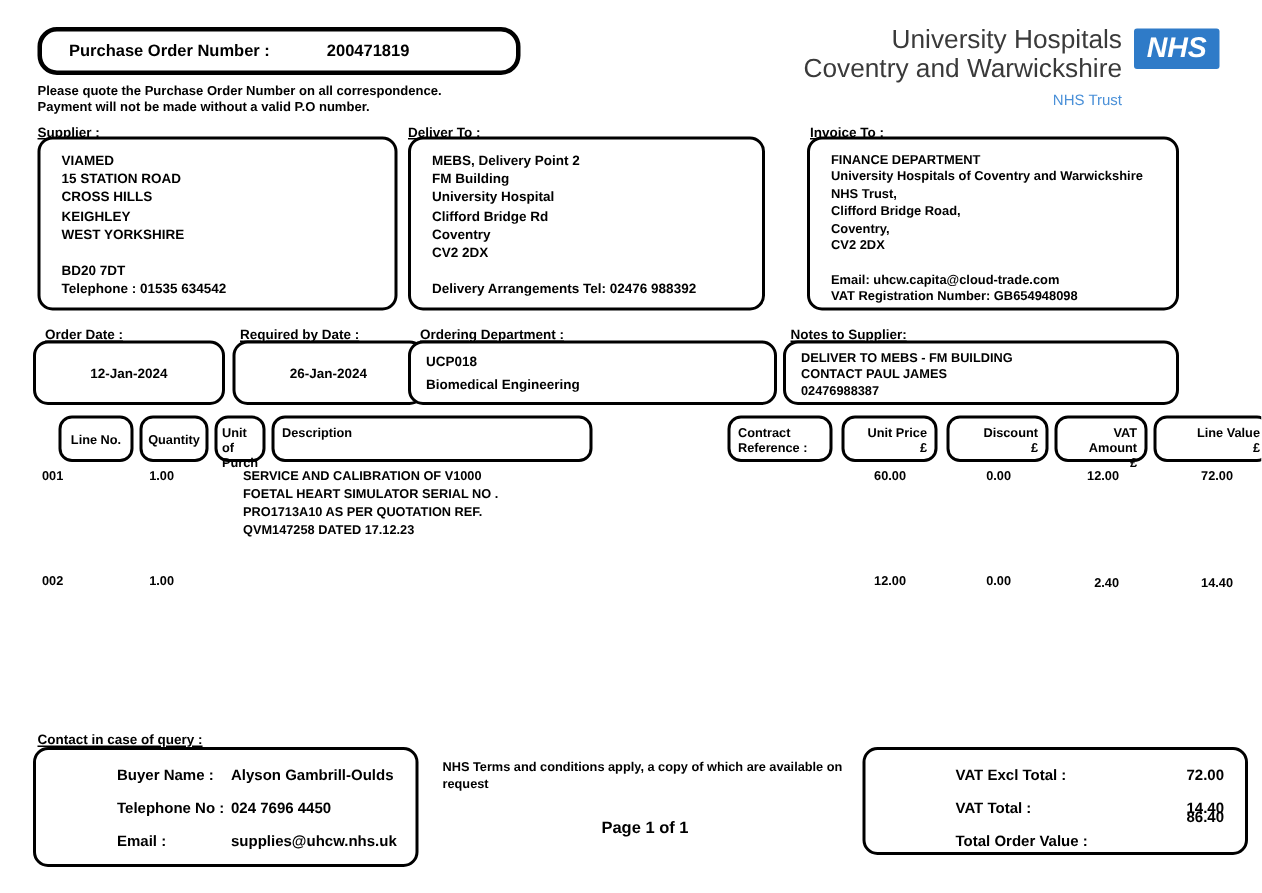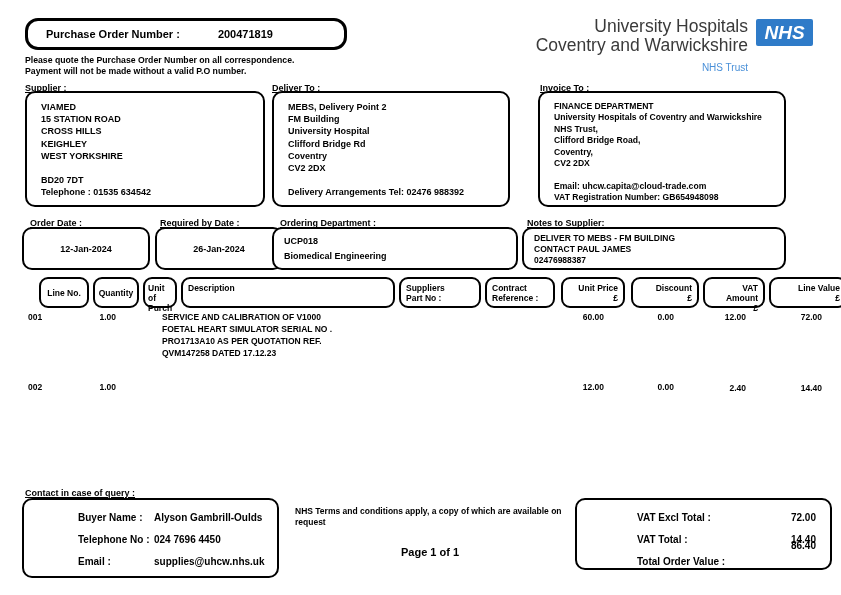--- a/index.html
+++ b/index.html
@@ -109,22 +109,20 @@
   <div class="seclabel" style="left:527px;top:218px;">Notes to Supplier:</div>
   <div class="box notes-box pre">DELIVER TO MEBS - FM BUILDING
 CONTACT PAUL JAMES
 02476988387</div>
 
   <div class="hcell hc-center" style="left:22px;width:50px;">Line No.</div>
   <div class="hcell hc-center" style="left:76px;width:46px;">Quantity</div>
   <div class="hcell" style="left:126px;width:34px;padding:4px 3px;">Unit of
 Purch</div>
   <div class="hcell" style="left:164px;width:214px;">Description</div>
-  <div class="hcell" style="left:382px;width:82px;">Suppliers
-Part No :</div>
   <div class="hcell" style="left:468px;width:70px;">Contract
 Reference :</div>
   <div class="hcell hc-right" style="left:544px;width:64px;">Unit Price
 £</div>
   <div class="hcell hc-right" style="left:614px;width:68px;">Discount
 £</div>
   <div class="hcell hc-right" style="left:686px;width:62px;">VAT Amount
 £</div>
   <div class="hcell hc-right" style="left:752px;width:78px;">Line Value
 £</div>

